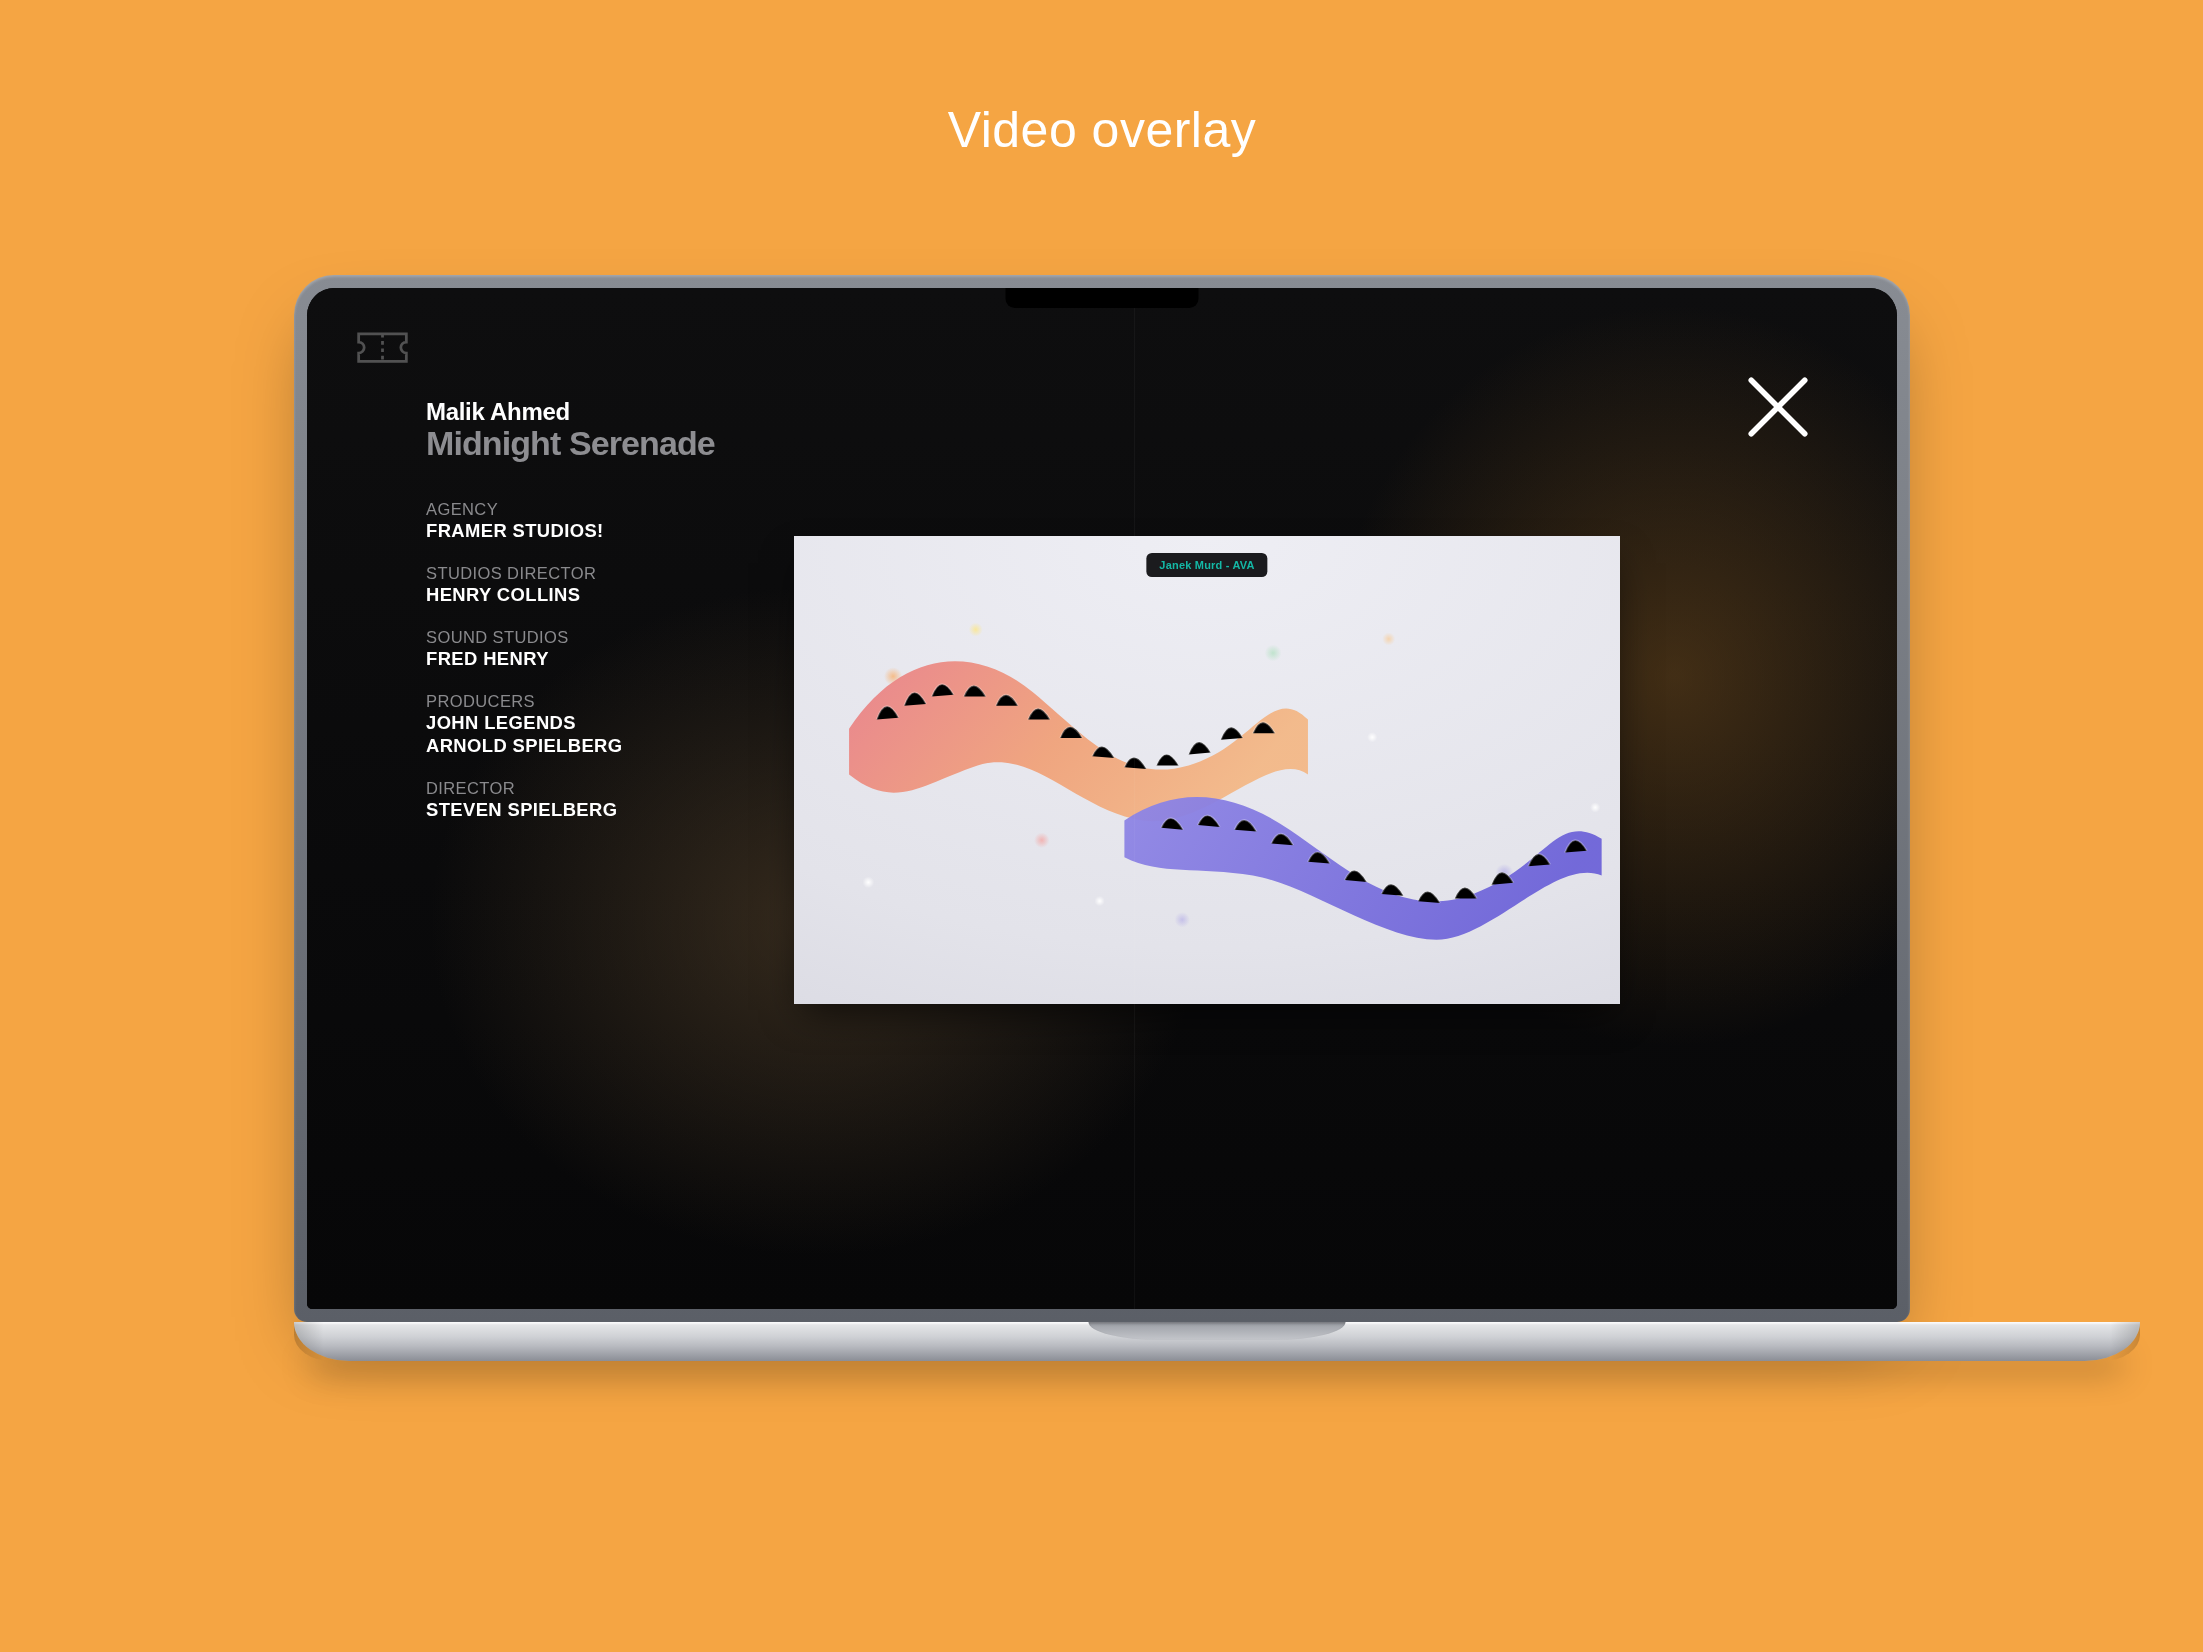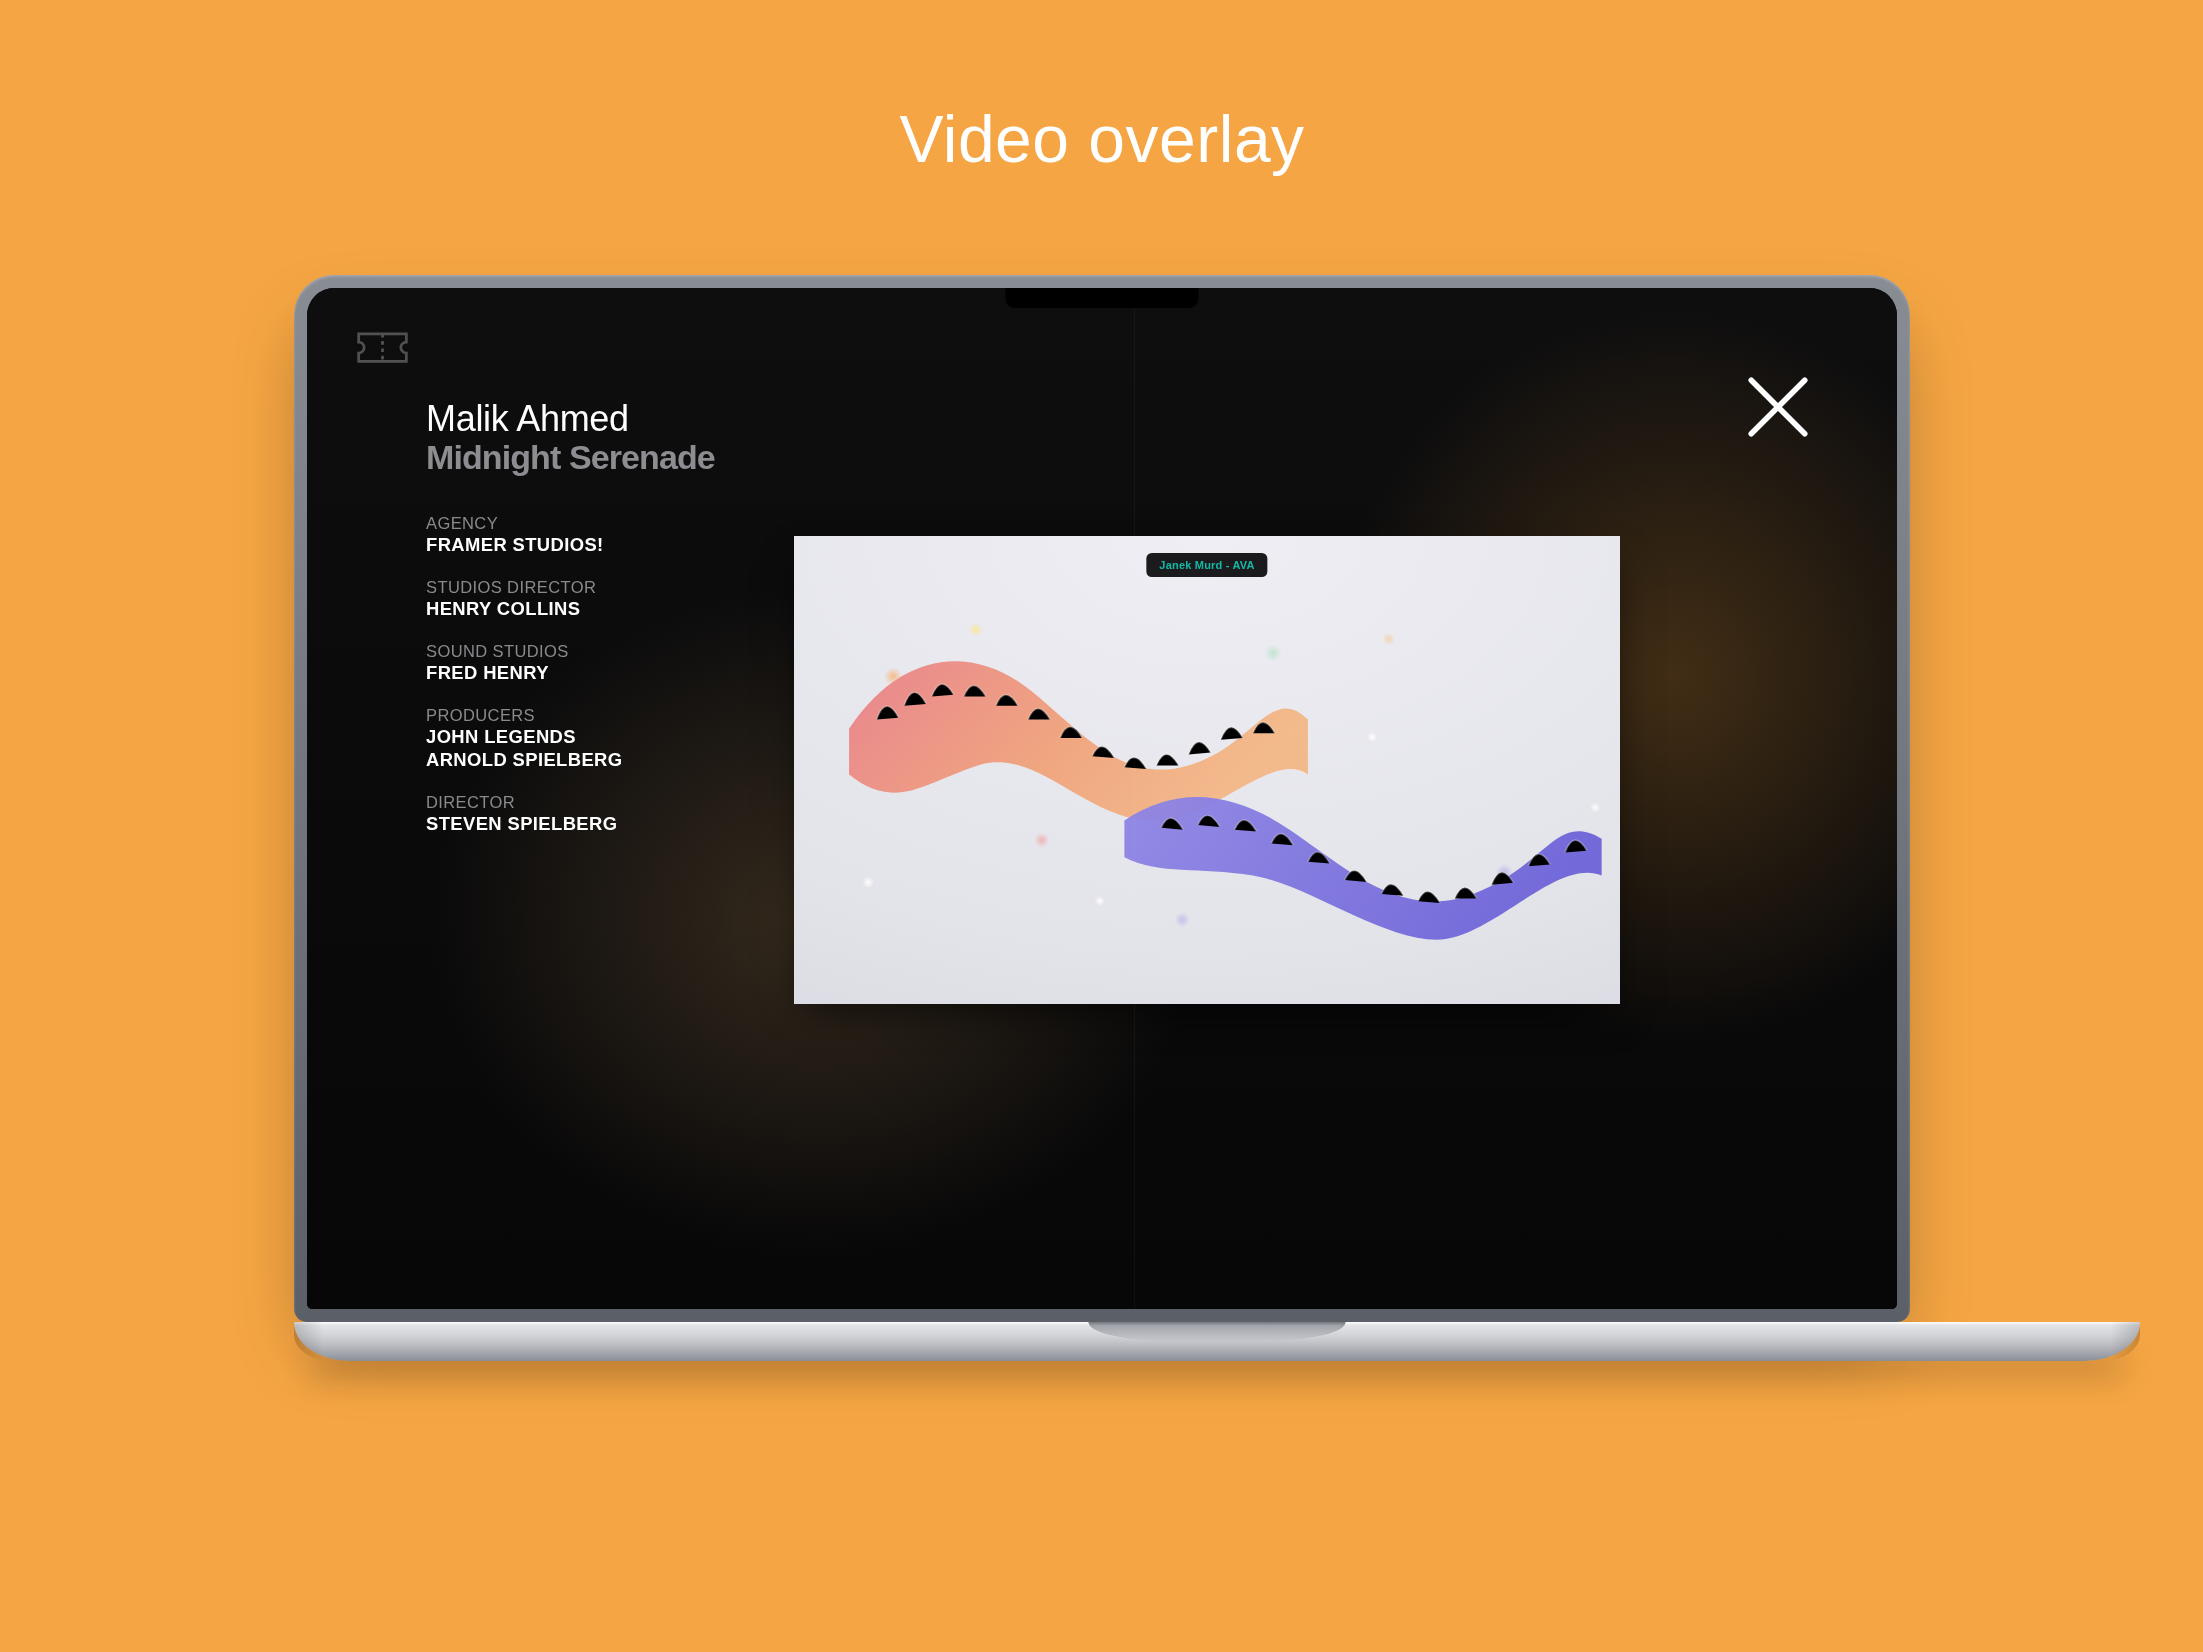--- a/index.html
+++ b/index.html
@@ -17,21 +17,21 @@
     position: relative;
   }
 
   .page-title {
     position: absolute;
     top: 101px;
     left: 0;
     width: 100%;
     text-align: center;
     color: #ffffff;
-    font-size: 66px;
+    font-size: 50px;
     font-weight: 500;
     letter-spacing: 0.5px;
   }
 
   
   .laptop {
     position: absolute;
     top: 275px;
     left: 50%;
     transform: translateX(-50%);
@@ -138,22 +138,22 @@
   }
   .close-btn svg { width:100%; height:100%; stroke:#fff; stroke-width:6; stroke-linecap:round; }
 
   .info {
     position: absolute;
     top: 110px;
     left: 119px;
     color: #fff;
   }
   .artist {
-    font-size: 36px;
-    font-weight: 400;
+    font-size: 24px;
+    font-weight: 700;
     color: #fff;
     letter-spacing: -0.3px;
   }
   .title {
     font-size: 34px;
     font-weight: 700;
     color: #8d8d91;
     letter-spacing: -0.9px;
     margin-top: -1.8px;
   }

